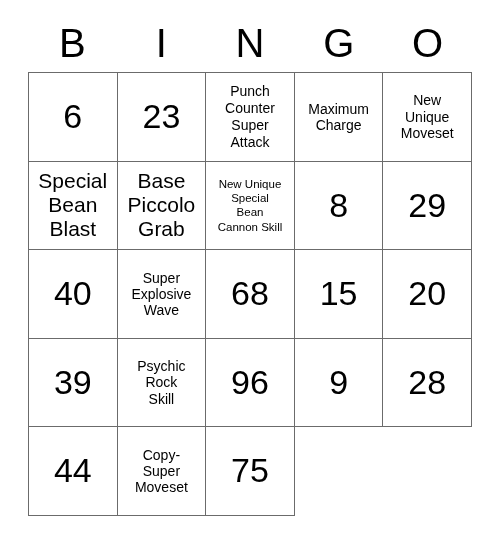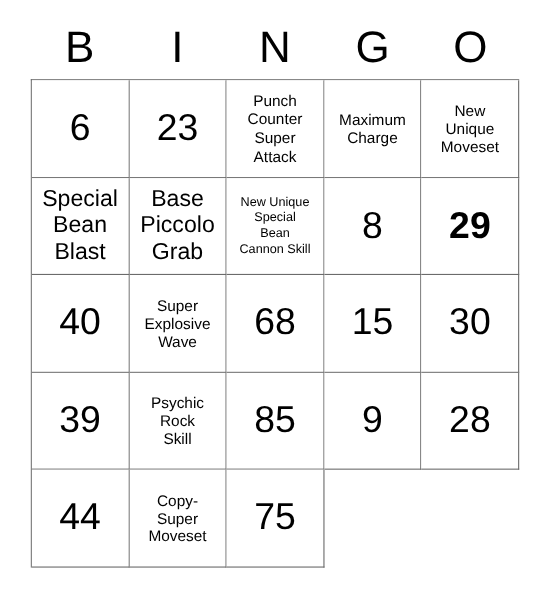--- a/index.html
+++ b/index.html
@@ -137,51 +137,51 @@
     <div class="cell" style="border-right-color: rgb(107, 107, 107); border-bottom-color: rgb(107, 107, 107);">
         <span class="cell-text sz-xs">New Unique
 Special
 Bean
 Cannon Skill</span>
       </div>
 
     <div class="cell" style="border-right-color: rgb(107, 107, 107); border-bottom-color: rgb(107, 107, 107);">
         <span class="cell-text sz-number">8</span>
       </div>
-    <div class="cell" style="border-right-color: rgb(107, 107, 107); border-bottom-color: rgb(107, 107, 107); font-weight: bold;">
+    <div class="cell" style="border-right-color: rgb(107, 107, 107); border-bottom-color: rgb(107, 107, 107);">
         <span class="cell-text sz-number">29</span>
       </div>
     <div class="cell" style="border-right-color: rgb(107, 107, 107); border-bottom-color: rgb(107, 107, 107);">
         <span class="cell-text sz-number">40</span>
       </div>
     <div class="cell" style="border-right-color: rgb(107, 107, 107); border-bottom-color: rgb(107, 107, 107);">
         <span class="cell-text sz-md">Super
 Explosive
 Wave</span>
       </div>
     <div class="cell" style="border-right-color: rgb(107, 107, 107); border-bottom-color: rgb(107, 107, 107);">
         <span class="cell-text sz-number">68</span>
       </div>
 
     <div class="cell" style="border-right-color: rgb(107, 107, 107); border-bottom-color: rgb(107, 107, 107); justify-content: center;">
         <span class="cell-text sz-number">15</span>
       </div>
     <div class="cell" style="border-right-color: rgb(107, 107, 107); border-bottom-color: rgb(107, 107, 107);">
-        <span class="cell-text sz-number">30</span>
+        <span class="cell-text sz-number">20</span>
       </div>
     <div class="cell" style="border-right-color: rgb(107, 107, 107); border-bottom-color: rgb(107, 107, 107);">
         <span class="cell-text sz-number">39</span>
       </div>
     <div class="cell" style="border-right-color: rgb(107, 107, 107); border-bottom-color: rgb(107, 107, 107);">
         <span class="cell-text sz-md">Psychic
 Rock
 Skill</span>
       </div>
     <div class="cell" style="border-right-color: rgb(107, 107, 107); border-bottom-color: rgb(107, 107, 107);">
-        <span class="cell-text sz-number">85</span>
+        <span class="cell-text sz-number">96</span>
       </div>
 
     <div class="cell" style="border-right-color: rgb(107, 107, 107); border-bottom-color: rgb(107, 107, 107);">
         <span class="cell-text sz-number">9</span>
       </div>
     <div class="cell" style="border-right-color: rgb(107, 107, 107); border-bottom-color: rgb(107, 107, 107);">
         <span class="cell-text sz-number">28</span>
       </div>
     <div class="cell" style="border-right-color: rgb(107, 107, 107); border-bottom-color: rgb(107, 107, 107);">
         <span class="cell-text sz-number">44</span>

